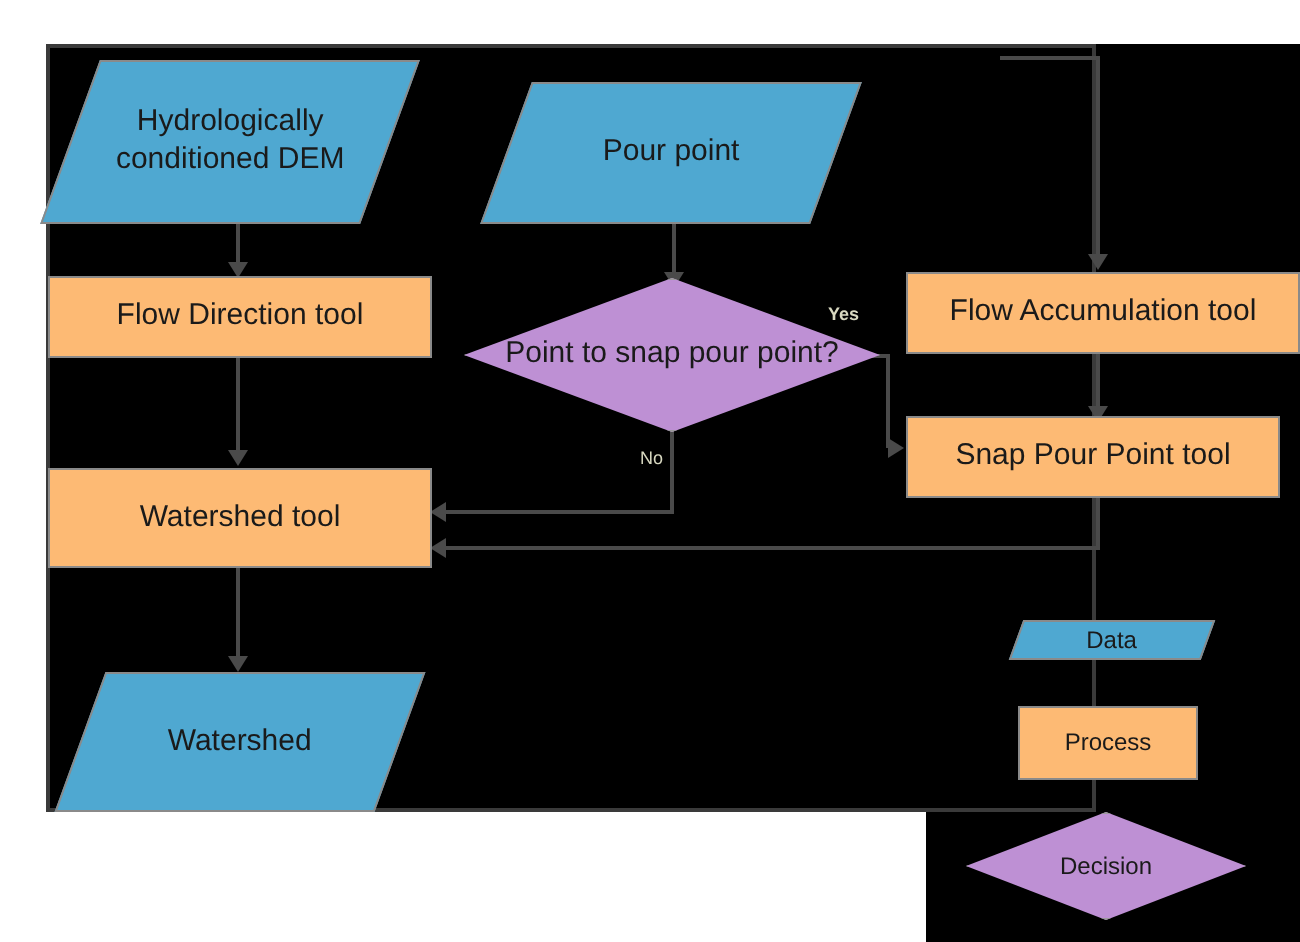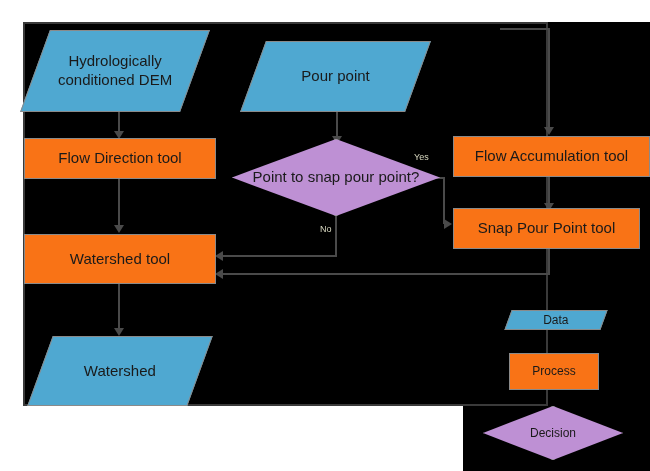--- a/index.html
+++ b/index.html
@@ -43,21 +43,21 @@
     border: 1px solid #8a8a8a;
     transform: skewX(-20deg);
   }
   .data-shape > span {
     transform: skewX(20deg);
     display: block;
     width: 100%;
   }
 
   .process-shape {
-    background: #f97316;
+    background: #fdba74;
     border: 1px solid #8a8a8a;
   }
 
   .decision-shape {
     background: #BE90D4;
     border: 1px solid #9a9a9a;
     clip-path: polygon(50% 0%, 100% 50%, 50% 100%, 0% 50%);
   }
   .decision-inner {
     display: block;
@@ -135,21 +135,21 @@
   <div class="conn h" style="left:500px; top:28px; width:48px;"></div>
   <div class="conn v" style="left:548px; top:28px; height:105px;"></div>
   <div class="arrowhead arrow-down" style="left:544px; top:127px;"></div>
 
   <div class="conn v" style="left:548px; top:177px; height:28px;"></div>
   <div class="arrowhead arrow-down" style="left:544px; top:203px;"></div>
 
   <div class="conn h" style="left:414px; top:177px; width:31px;"></div>
   <div class="conn v" style="left:443px; top:177px; height:47px;"></div>
   <div class="arrowhead arrow-right" style="left:444px; top:219px;"></div>
-  <div class="edge-label" style="left:414px; top:152px;">Yes</div>
+  <div class="edge-label" style="left:414px; top:152px;font-weight:bold;">Yes</div>
 
   <div class="conn v" style="left:335px; top:215px; height:41px;"></div>
   <div class="conn h" style="left:220px; top:255px; width:117px;"></div>
   <div class="arrowhead arrow-left" style="left:215px; top:251px;"></div>
   <div class="edge-label" style="left:304px; top:224px;padding-left:16px;">No</div>
 
   <div class="conn v" style="left:548px; top:249px; height:25px;"></div>
   <div class="conn h" style="left:220px; top:273px; width:330px;"></div>
   <div class="arrowhead arrow-left" style="left:215px; top:269px;"></div>
 

